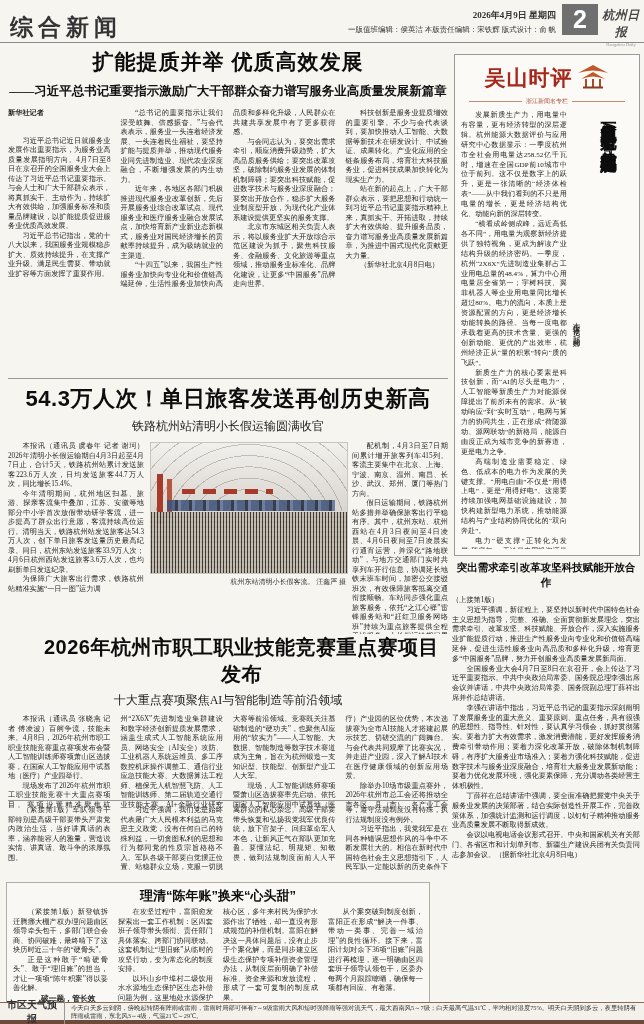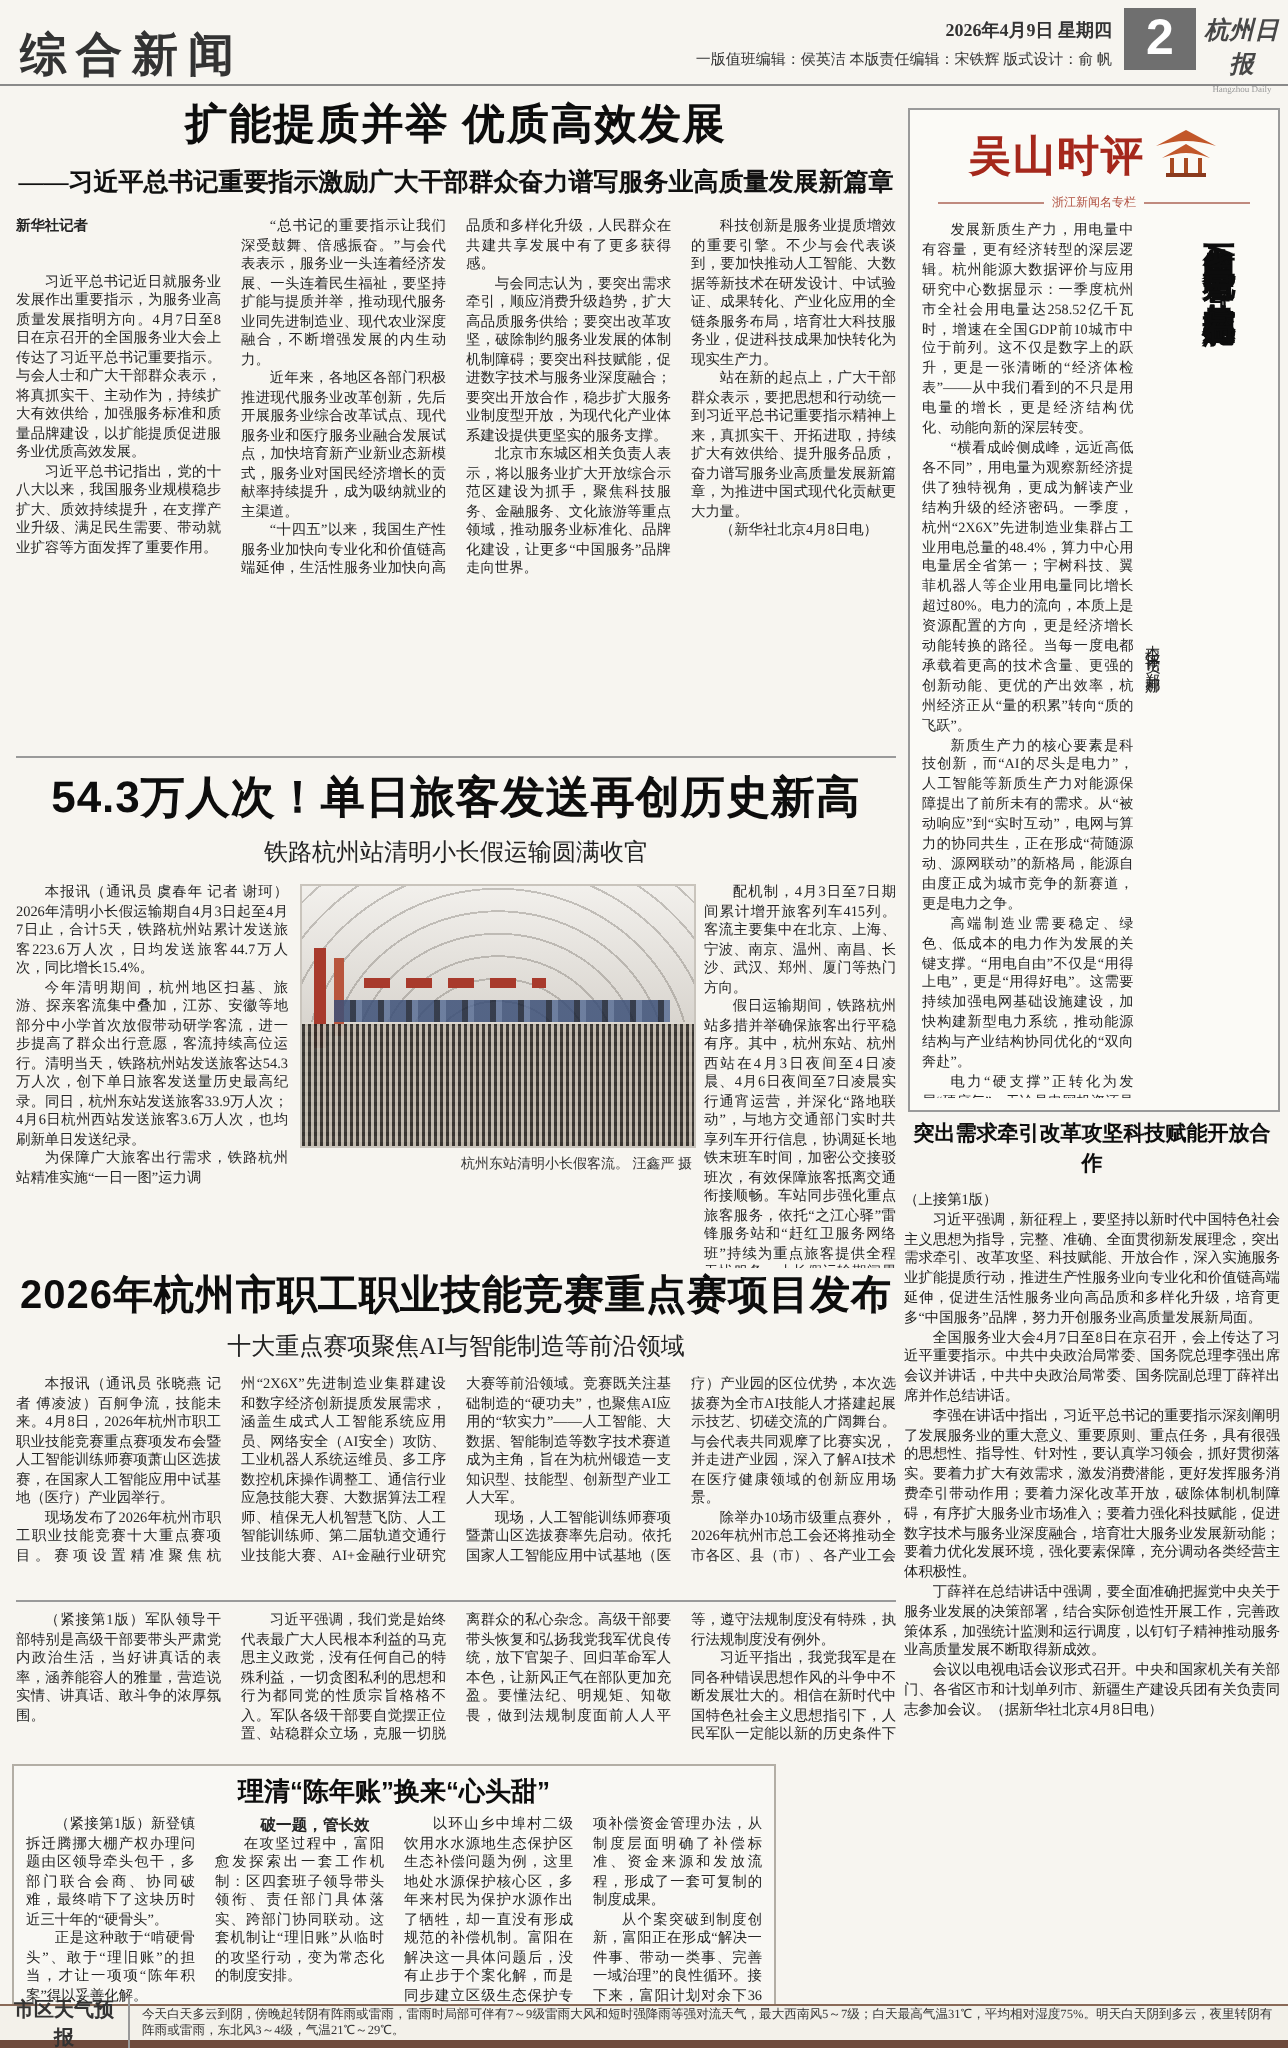--- a/index.html
+++ b/index.html
@@ -47,28 +47,28 @@
      background:repeating-linear-gradient(90deg,#a83a2c 0 13px,transparent 13px 21px);}
   .ph-banner{position:absolute;left:3%;top:24%;width:3.2%;height:38%;background:#a83a2c;}
   .ph-banner2{position:absolute;left:8%;top:28%;width:2.6%;height:30%;background:#b8553d;}
   .ph-crowd{position:absolute;left:0;right:0;bottom:0;height:47%;
      background:repeating-linear-gradient(90deg,rgba(42,39,36,.85) 0 1.5px,rgba(196,188,176,.9) 1.5px 3px),
                 repeating-linear-gradient(0deg,rgba(64,58,52,.55) 0 2px,rgba(176,166,154,.45) 2px 5px);}
   .photo-caption{font-size:7px;text-align:right;margin-top:3px;color:#333;}
   
   .skills{position:absolute;left:8px;top:634px;width:440px;}
   .skills-hl{font-size:20px;font-weight:bold;text-align:center;color:#0d0d0d;
-             font-family:"Liberation Sans",sans-serif;letter-spacing:0.5px;}
+             font-family:"Liberation Sans",sans-serif;letter-spacing:0.5px;margin-left:27px;}
   .skills-sub{font-size:12px;text-align:center;margin-top:4px;color:#222;}
   .skills-body{margin-top:6px;height:102px;column-count:4;column-gap:10px;}
   
   .army{position:absolute;left:8px;top:800px;width:440px;border-top:1px solid #9a9a9a;padding-top:5px;}
   .army-body{height:72px;column-count:4;column-gap:10px;}
   
-  .endbox{position:absolute;left:6px;top:882px;width:382px;height:124px;border:1px solid #b3aea5;
+  .endbox{position:absolute;left:6px;top:882px;width:424px;height:124px;border:1px solid #b3aea5;
           background:#f9f8f4;box-sizing:border-box;padding:4px 6px;}
   .endbox-hl{font-size:13px;font-weight:bold;text-align:center;color:#0d0d0d;
              font-family:"Liberation Sans",sans-serif;margin-bottom:3px;}
   .endbox-body{height:96px;column-count:4;column-gap:10px;}
   .crosshead{font-weight:bold;text-align:center;font-size:7.8px;margin:3px 0;text-indent:0;}
   
   .commentary{position:absolute;left:454px;top:54px;width:186px;height:502px;border:1px solid #9a9a9a;
               background:#fbfaf6;box-sizing:border-box;padding:6px 6px 16px;}
   .cm-masthead{display:flex;align-items:center;justify-content:center;gap:3px;height:34px;}
   .cm-title{font-size:21px;font-weight:bold;color:#a5281c;letter-spacing:1px;}

